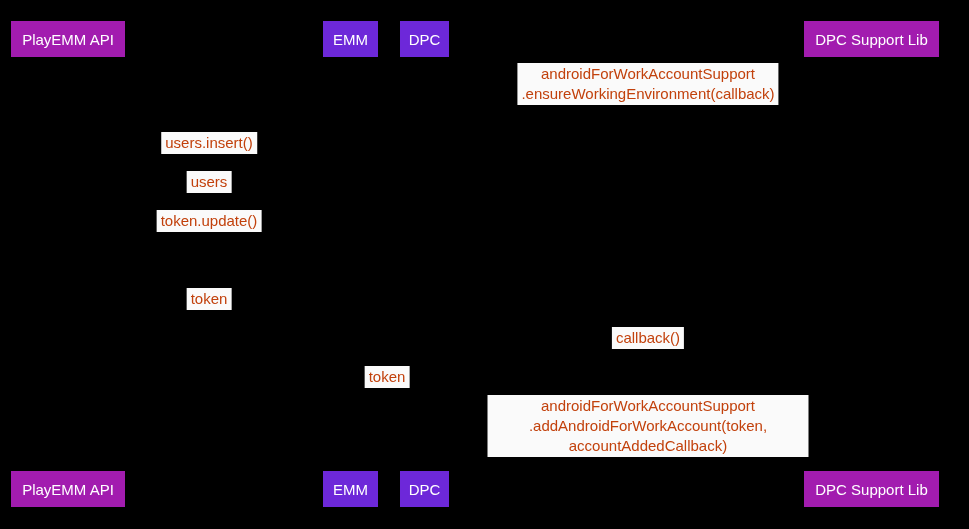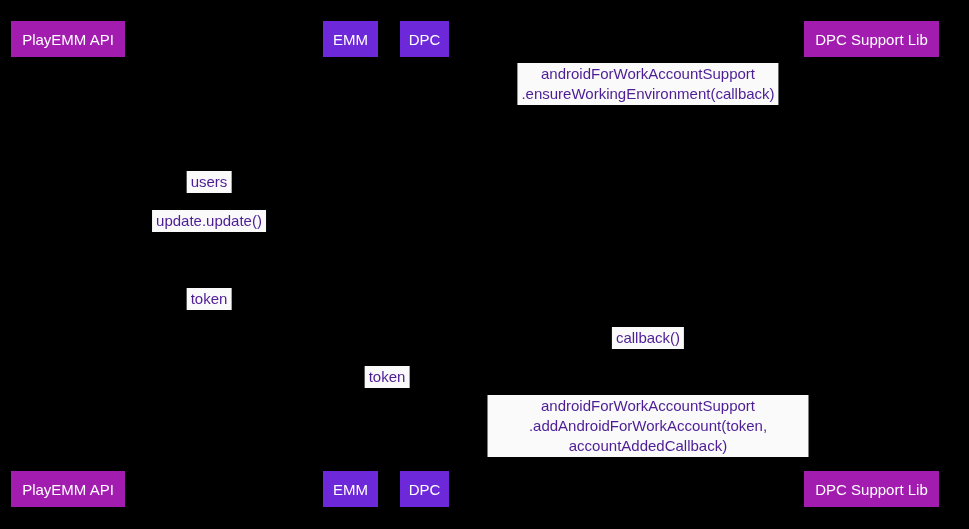--- a/index.html
+++ b/index.html
@@ -24,42 +24,43 @@
     color: #ffffff;
     font-size: 15px;
     white-space: nowrap;
   }
   .actor.green { background: #a21caf; }
   .actor.blue  { background: #6d28d9; }
   .msg {
     position: absolute;
     transform: translateX(-50%);
     background: #fafafa;
-    color: #4c1d95;
+    color: #c2410c;
     font-size: 15px;
     line-height: 20px;
     padding: 1px 4px;
     white-space: pre-line;
     text-align: center;
   }
 </style>
 </head>
 <body>
 
 <div id="canvas">
 
   <div class="actor green" style="left:11px;  top:21px; width:114px;">PlayEMM API</div>
   <div class="actor blue" style="left:323px; top:21px; width:55px;">EMM</div>
   <div class="actor blue" style="left:400px; top:21px; width:49px;">DPC</div>
   <div class="actor green" style="left:804px; top:21px; width:135px;">DPC Support Lib</div>
 
   <div class="msg" style="left:648px; top:63px;">androidForWorkAccountSupport
 .ensureWorkingEnvironment(callback)</div>
+  <div class="msg" style="left:209px; top:132px;">users.insert()</div>
   <div class="msg" style="left:209px; top:171px;">users</div>
-  <div class="msg" style="left:209px; top:210px;">update.update()</div>
+  <div class="msg" style="left:209px; top:210px;">token.update()</div>
   <div class="msg" style="left:209px; top:288px;">token</div>
   <div class="msg" style="left:648px; top:327px;">callback()</div>
   <div class="msg" style="left:387px; top:366px;">token</div>
   <div class="msg" style="left:648px; top:395px;">androidForWorkAccountSupport
 .addAndroidForWorkAccount(token, accountAddedCallback)</div>
 
   <div class="actor green" style="left:11px;  top:471px; width:114px;">PlayEMM API</div>
   <div class="actor blue" style="left:323px; top:471px; width:55px;">EMM</div>
   <div class="actor blue" style="left:400px; top:471px; width:49px;">DPC</div>
   <div class="actor green" style="left:804px; top:471px; width:135px;">DPC Support Lib</div>

